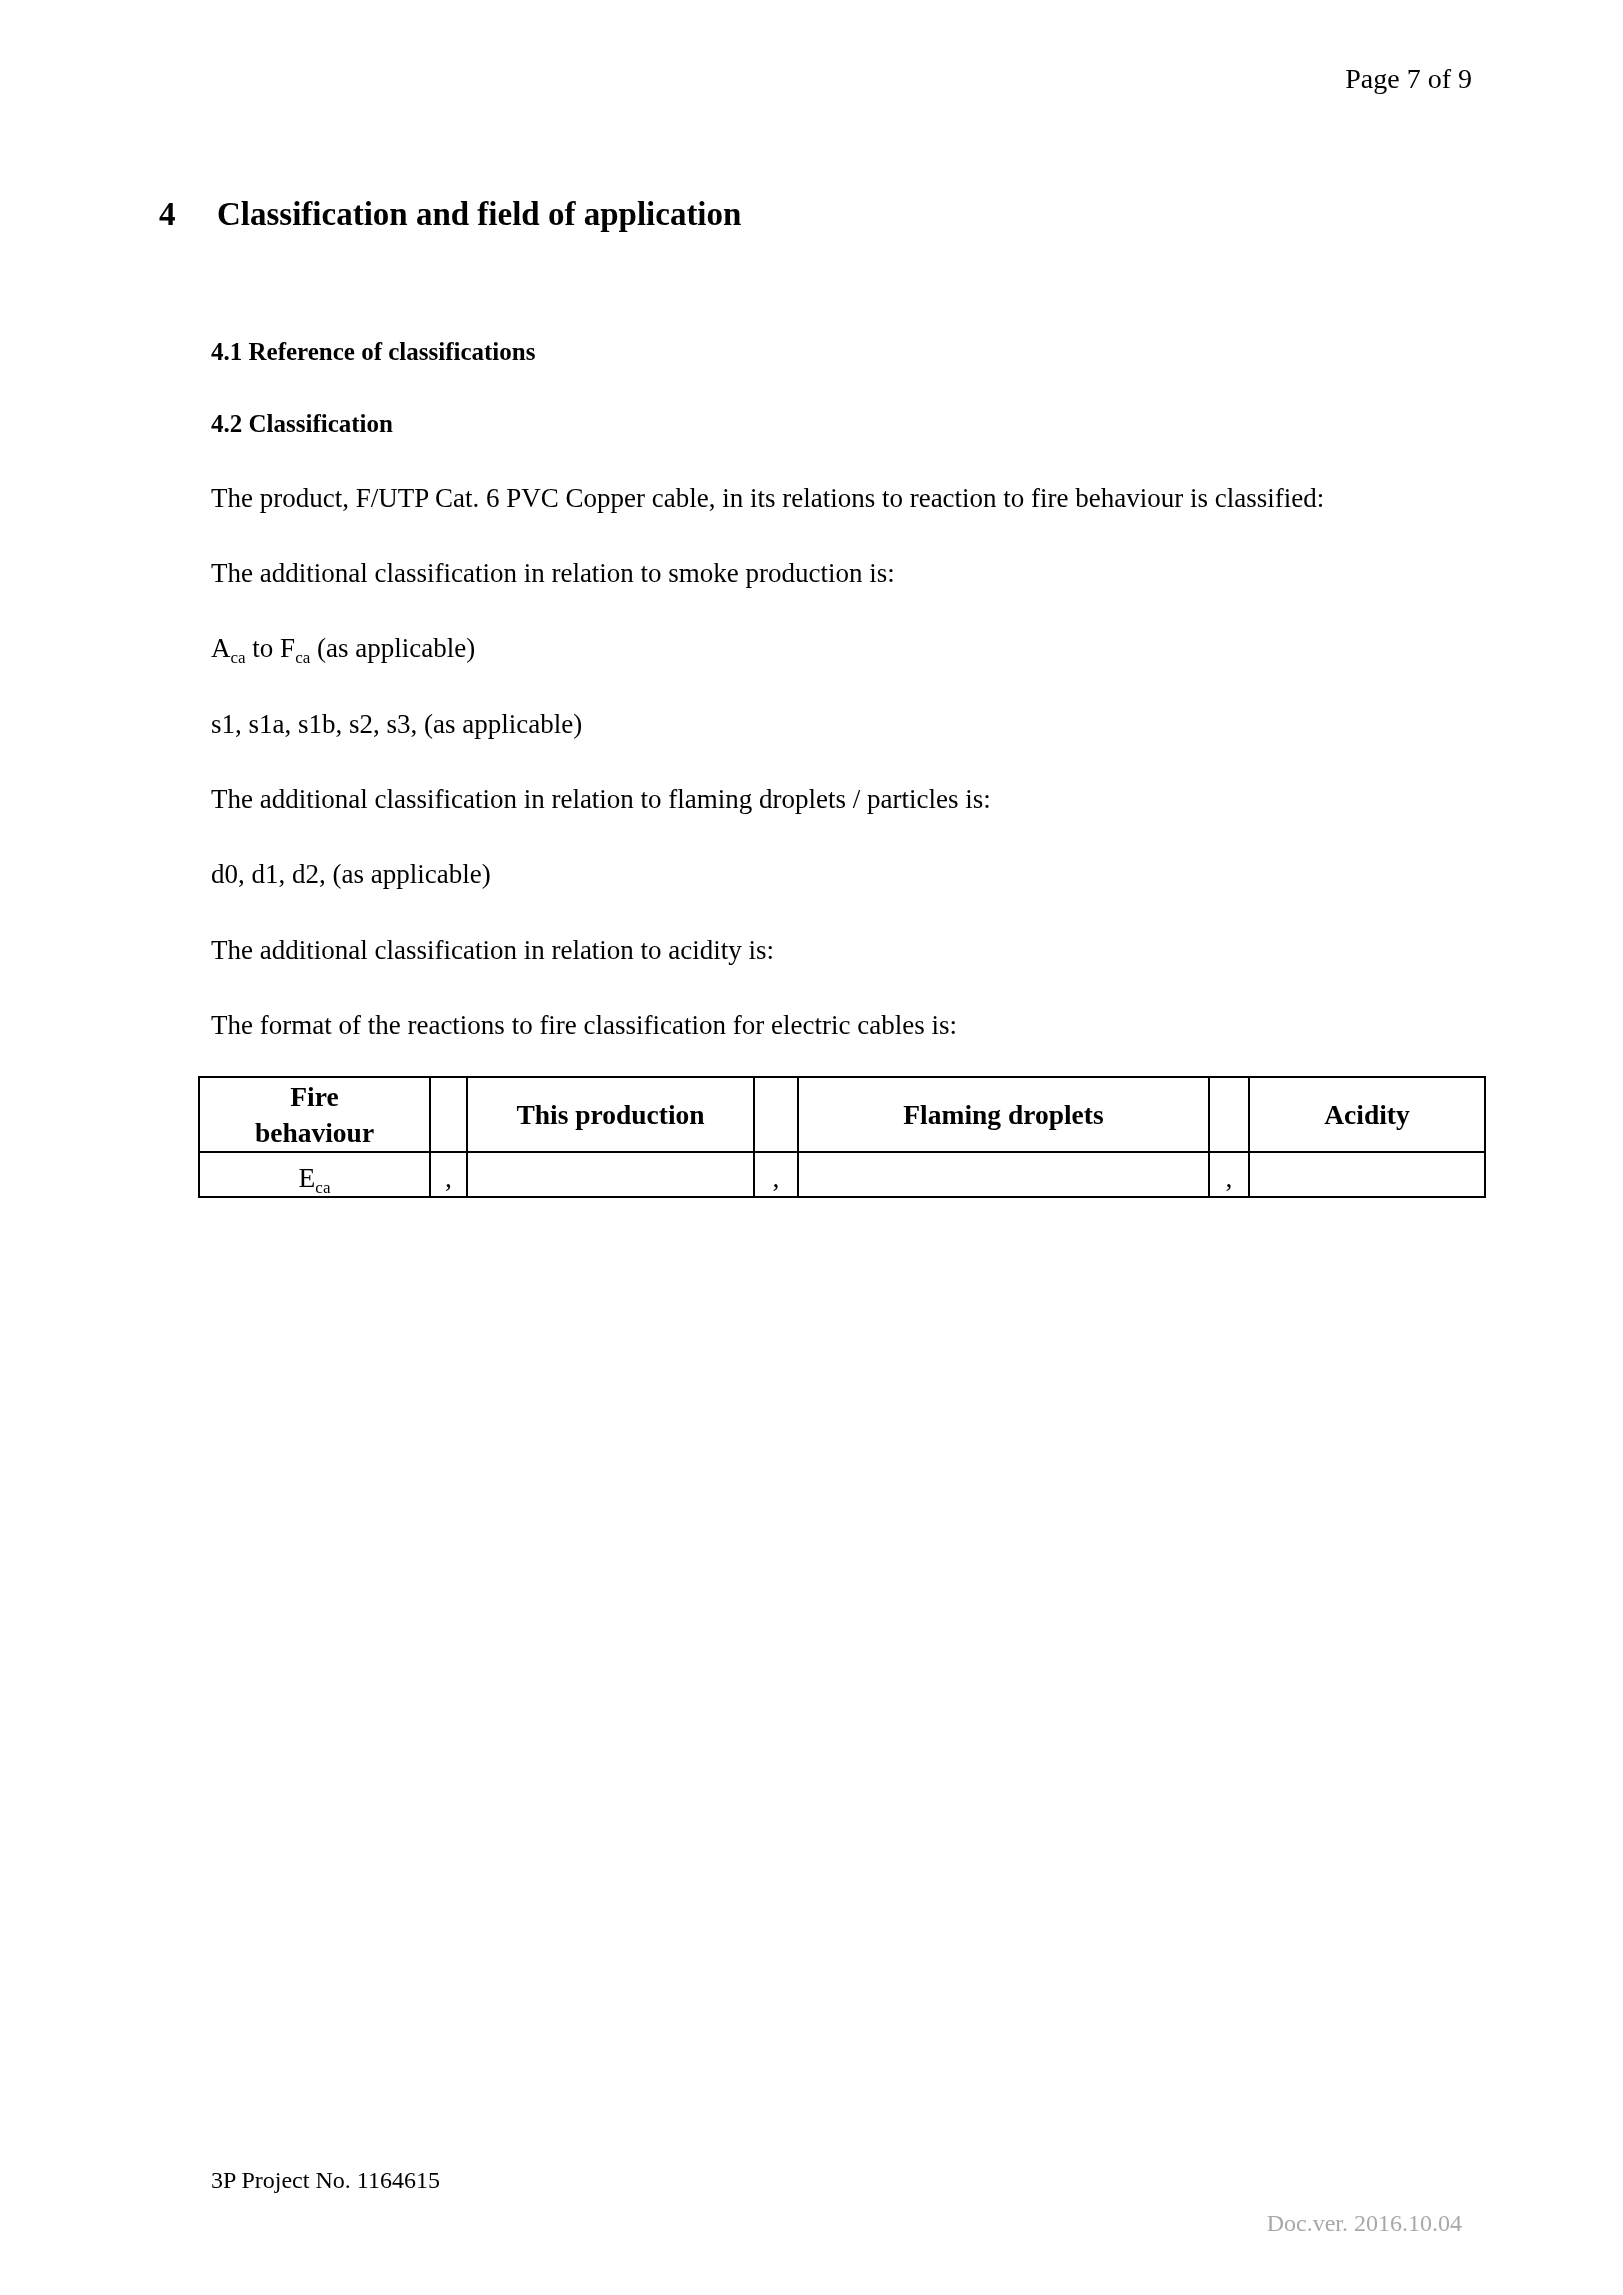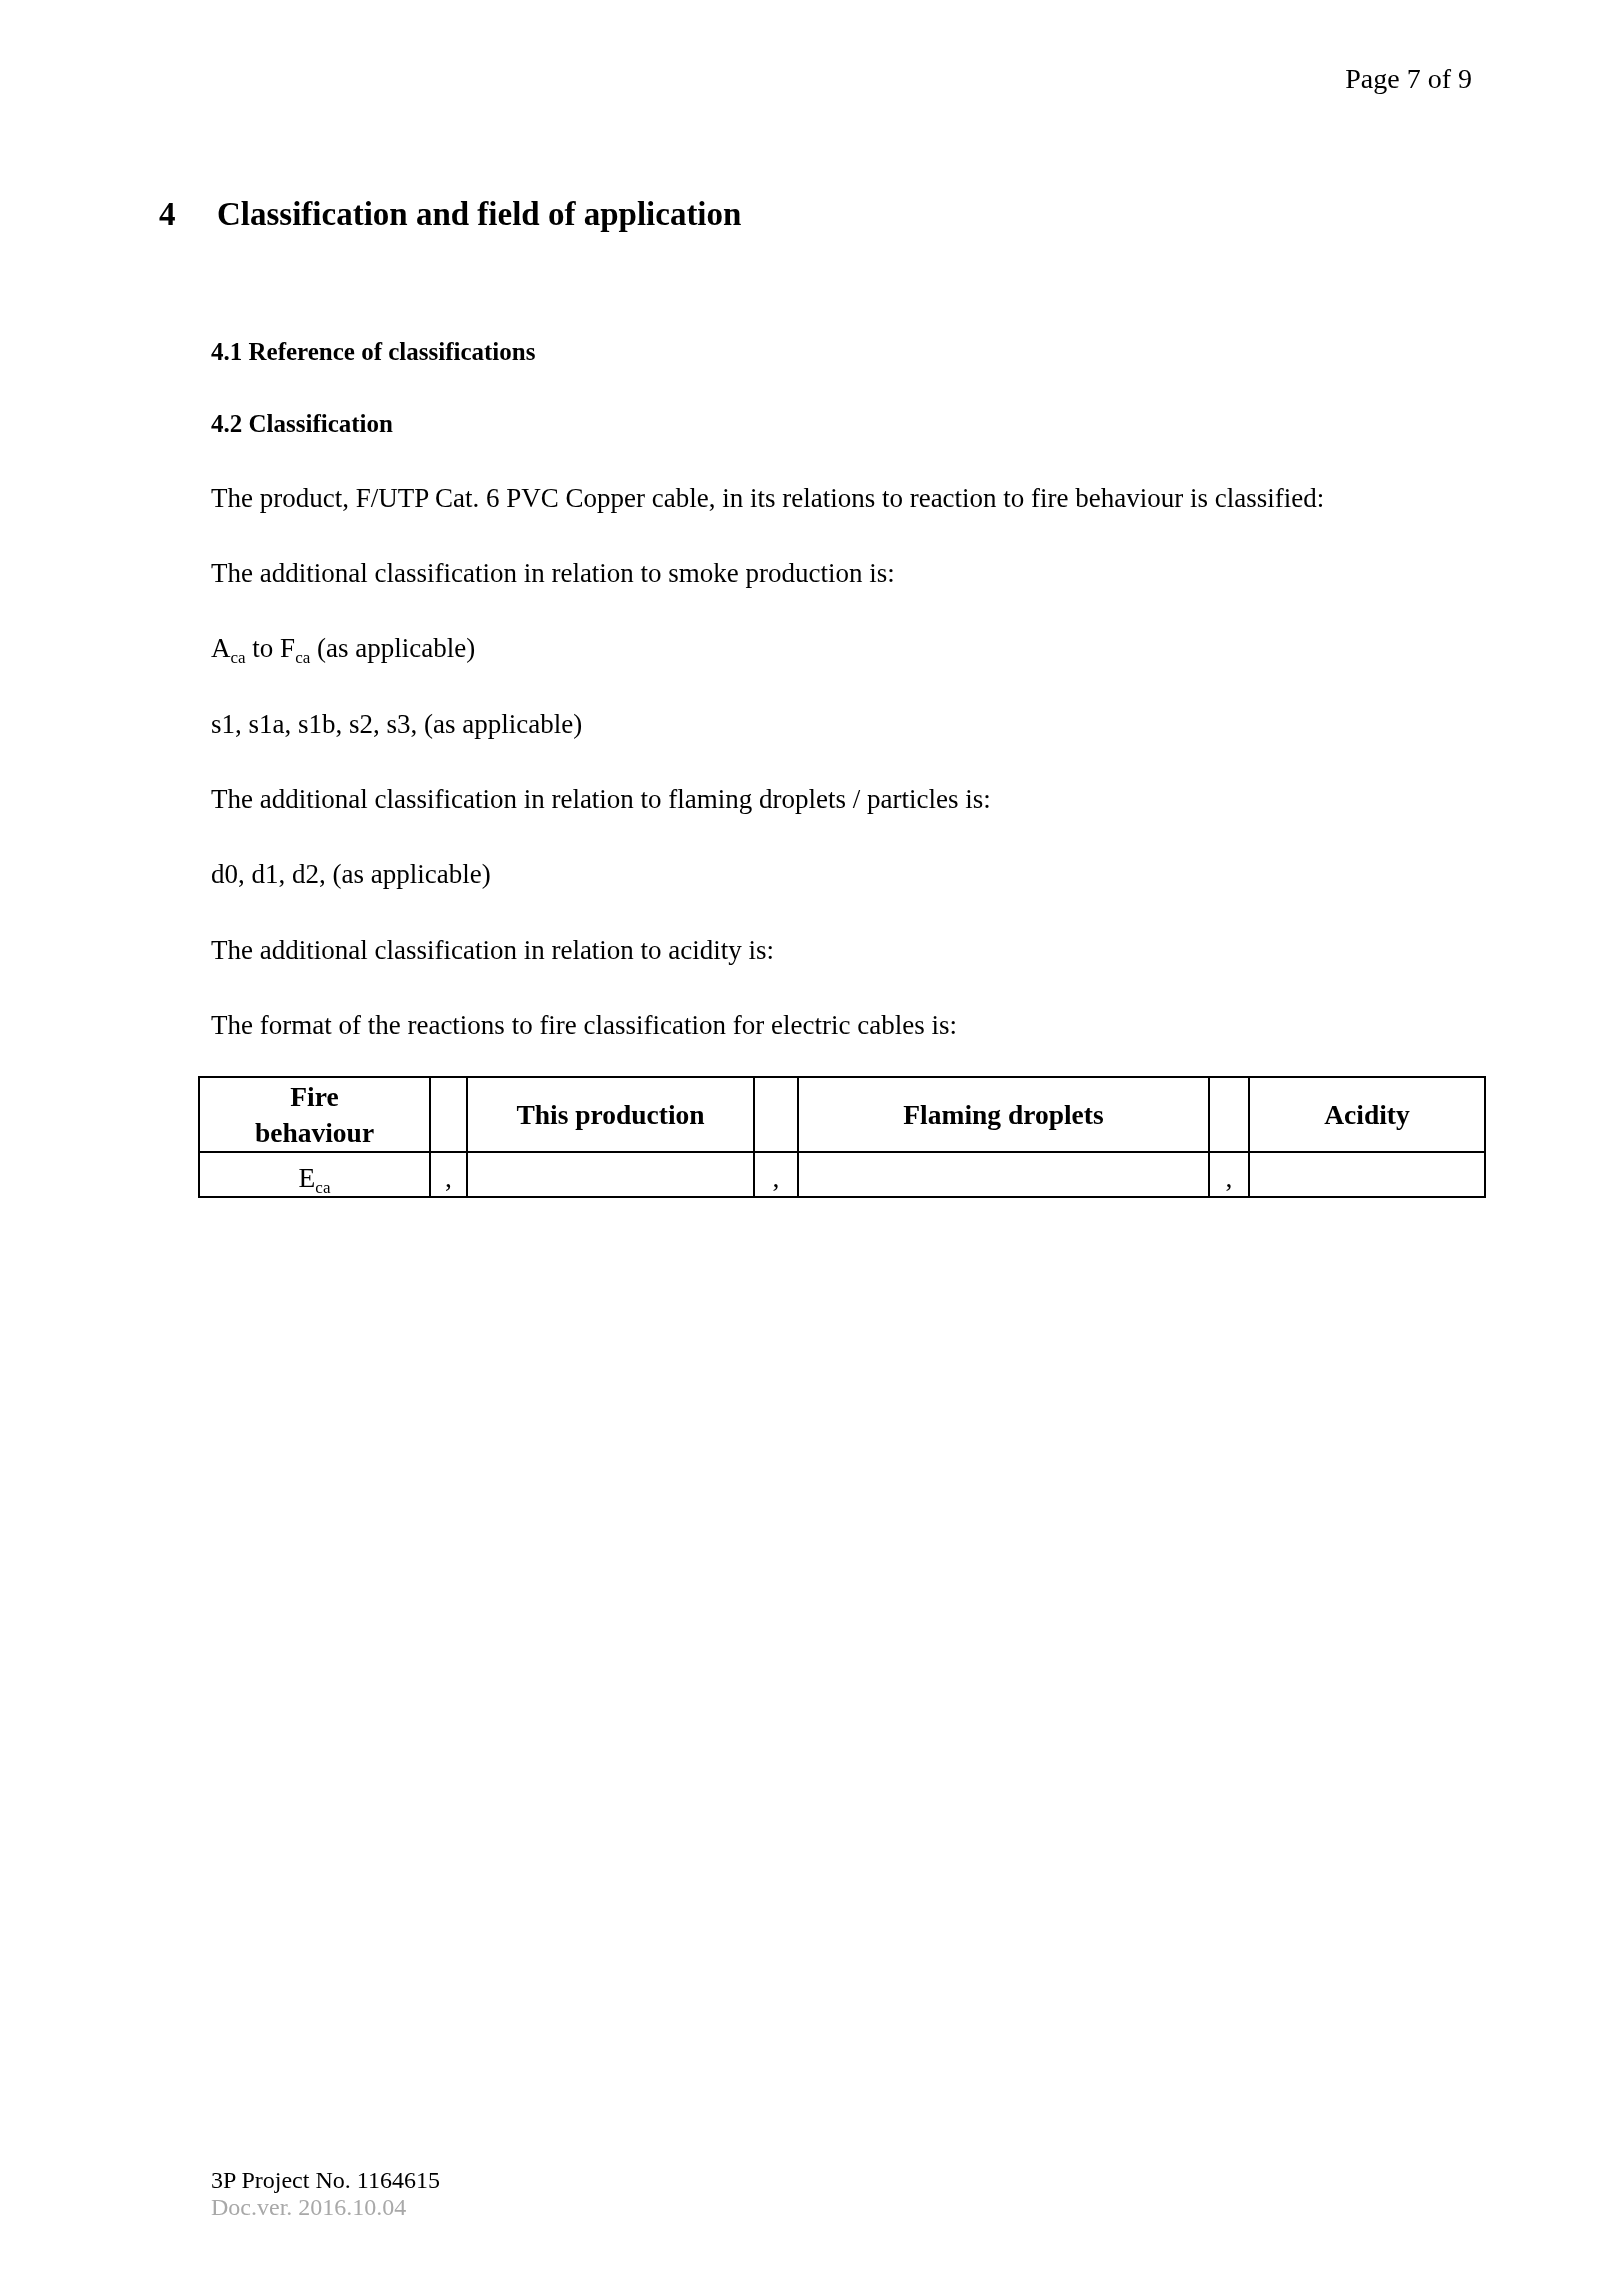--- a/index.html
+++ b/index.html
@@ -80,21 +80,20 @@
   }
   .footer {
     position: absolute;
     top: 2167px;
     left: 0;
     right: 0;
     display: flex;
     justify-content: space-between;
     padding: 0 161px 0 211px;
     font-size: 24px;
-    flex-direction: column;
   }
 </style>
 </head>
 <body>
 
 <div class="page">
 
   <div class="page-num">Page 7 of 9</div>
 
   <h1 class="doc-h1">
@@ -160,17 +159,17 @@
           <td>,</td>
           <td></td>
         </tr>
       </tbody>
     </table>
 
   </div>
 
   <div class="footer">
     <span>3P Project No. 1164615</span>
-    <span style="color: rgb(168, 168, 168);">Doc.ver. 2016.10.04</span>
+    <span style="color: rgb(168, 168, 168); margin-top: 43px;">Doc.ver. 2016.10.04</span>
   </div>
 
 </div>
 
 
 </body></html>

